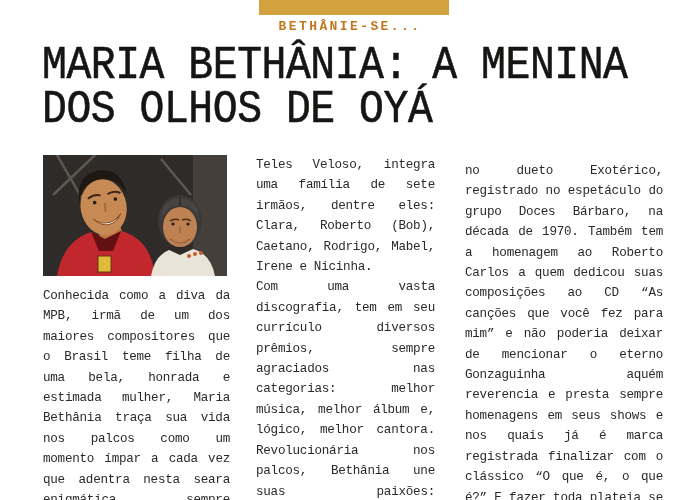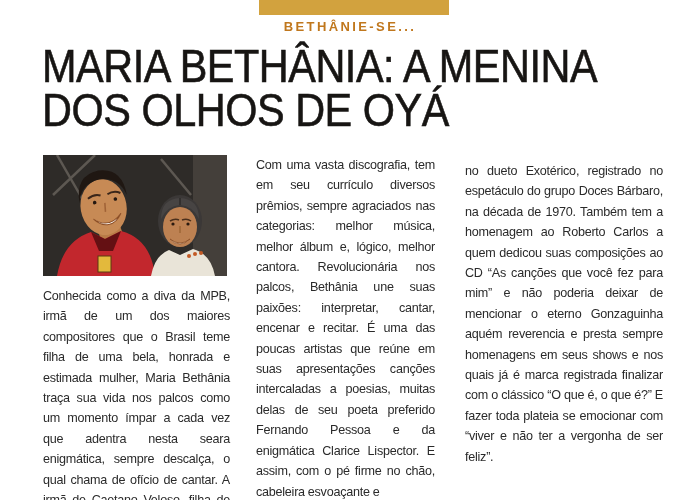--- a/index.html
+++ b/index.html
@@ -1,17 +1,17 @@
 <!DOCTYPE html>
 <html><head>
 <meta charset="utf-8">
 <style>
   html,body{margin:0;padding:0;background:#ffffff;}
   .page{position:relative;width:700px;height:500px;background:#ffffff;overflow:hidden;
-        font-family:Liberation Sans, sans-serif;}
+        font-family:Liberation Mono, monospace;}
 
   .goldbar{position:absolute;left:259px;top:0;width:190px;height:15px;background:#d2a23e;}
   .kicker{position:absolute;left:0;top:19px;width:700px;text-align:center;
           font-size:13px;font-weight:bold;letter-spacing:2.4px;color:#c0771d;}
 
   .headline{position:absolute;left:42px;top:44px;color:#171513;
             font-size:46px;line-height:44px;letter-spacing:-0.5px;font-weight:400;
             transform:scaleX(0.9);transform-origin:left top;white-space:nowrap;
             -webkit-text-stroke:0.6px #171513;}
 
@@ -78,20 +78,21 @@
     </svg>
     <div class="paras">
 
     <p>Conhecida como a diva da MPB, irmã de um dos maiores compositores que o Brasil teme filha de uma bela, honrada e estimada mulher, Maria Bethânia traça sua vida nos palcos como um momento ímpar a cada vez que adentra nesta seara enigmática, sempre descalça, o qual chama de ofício de cantar. A irmã de Caetano Veloso, filha de dona Canô (1907-2012) e seu Zeca (1901-1983), é</p>
       </div>
   </div>
 
   <div class="col col-center">
     <div class="paras">
 
+    <p>Teles Veloso, integra uma família de sete irmãos, dentre eles: Clara, Roberto (Bob), Caetano, Rodrigo, Mabel, Irene e Nicinha.</p>
         <p>Com uma vasta discografia, tem em seu currículo diversos prêmios, sempre agraciados nas categorias: melhor música, melhor álbum e, lógico, melhor cantora. Revolucionária nos palcos, Bethânia une suas paixões: interpretar, cantar, encenar e recitar. É uma das poucas artistas que reúne em suas apresentações canções intercaladas a poesias, muitas delas de seu poeta preferido Fernando Pessoa e da enigmática Clarice Lispector. E assim, com o pé firme no chão, cabeleira esvoaçante e</p>
       </div>
   </div>
 
   <div class="col col-right">
     <div class="paras">
 
     <p>no dueto Exotérico, registrado no espetáculo do grupo Doces Bárbaro, na década de 1970. Também tem a homenagem ao Roberto Carlos a quem dedicou suas composições ao CD “As canções que você fez para mim” e não poderia deixar de mencionar o eterno Gonzaguinha aquém reverencia e presta sempre homenagens em seus shows e nos quais já é marca registrada finalizar com o clássico “O que é, o que é?” E fazer toda plateia se emocionar com “viver e não ter a vergonha de ser feliz”.</p>
       </div>
   </div>

